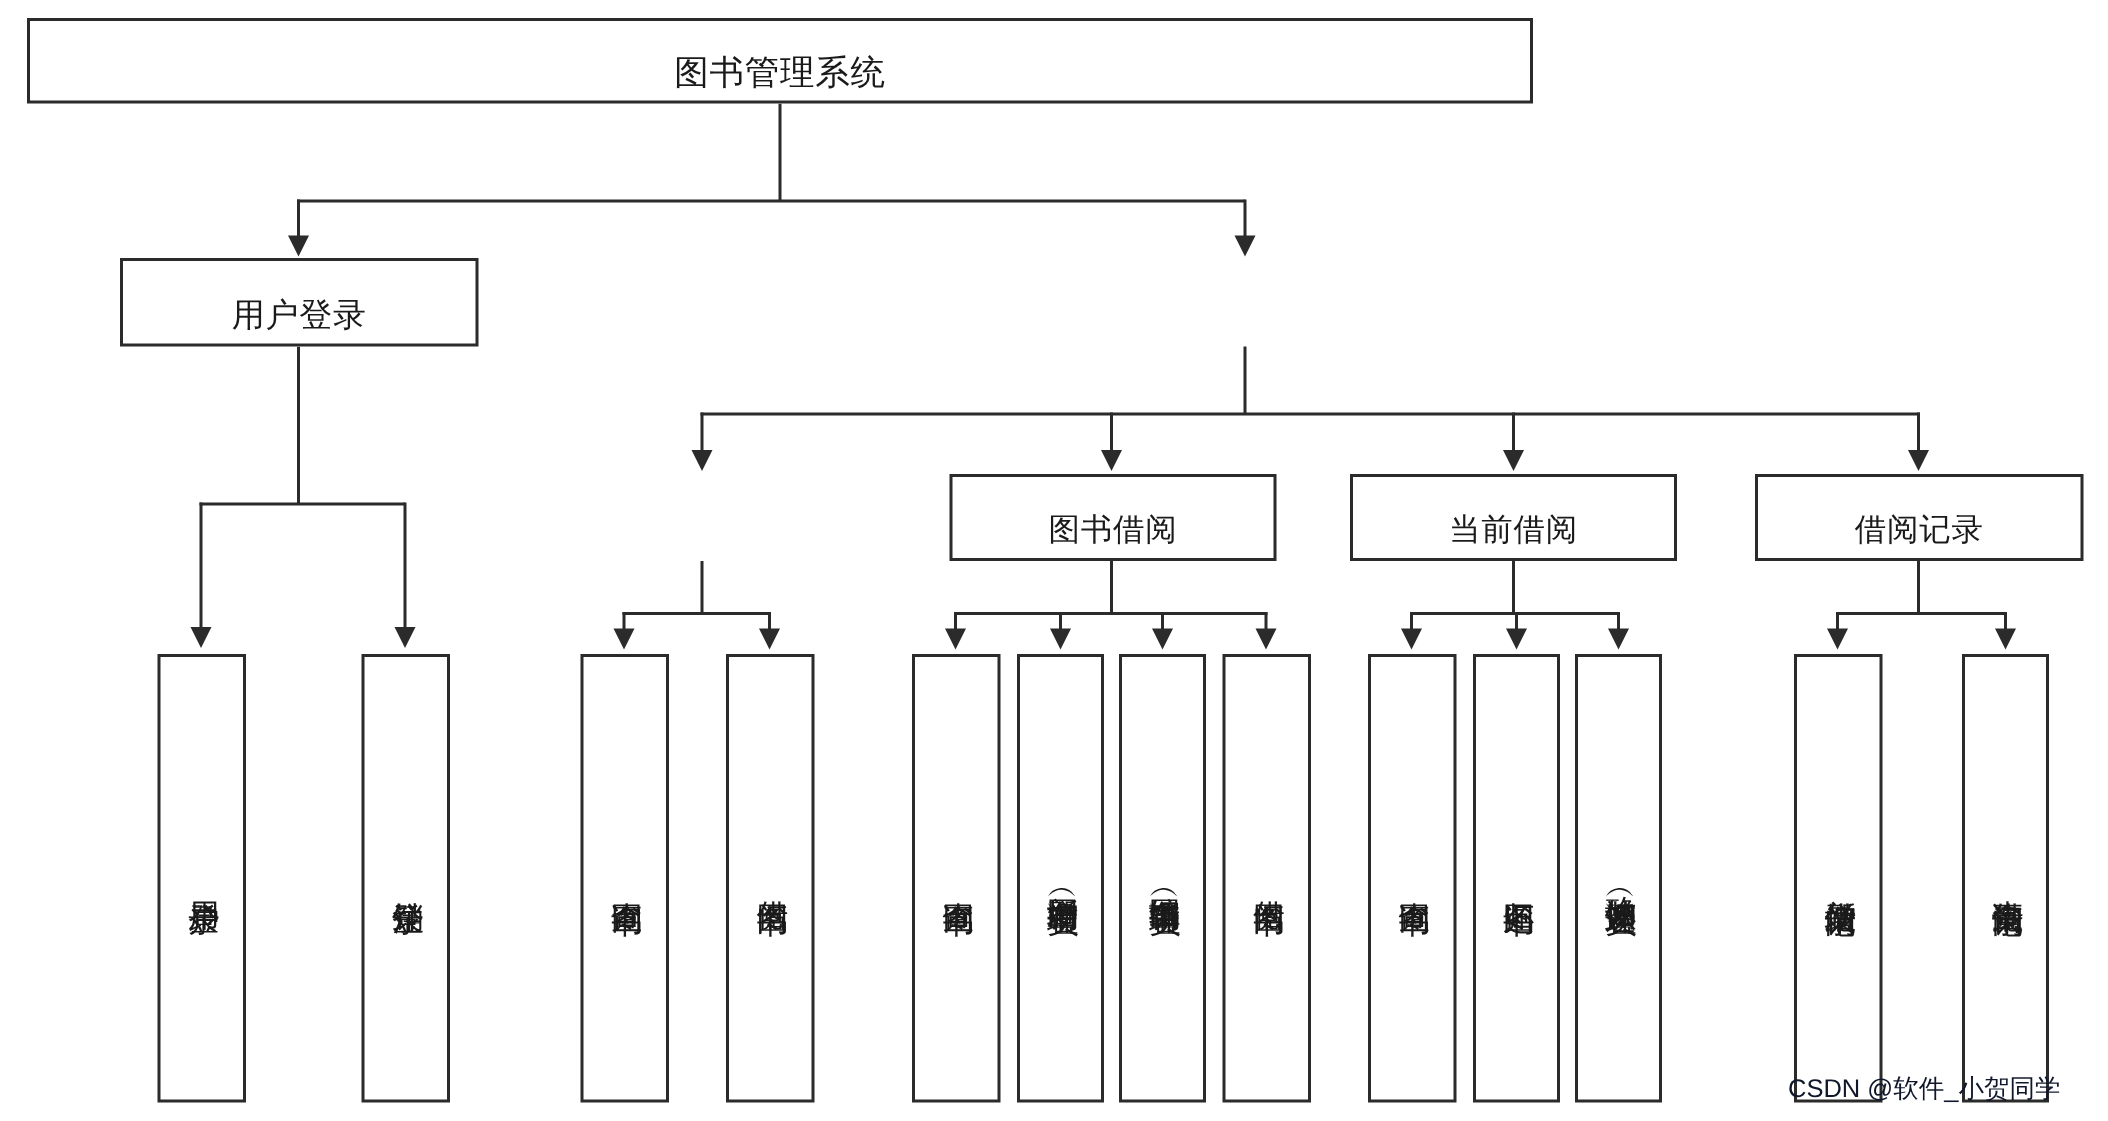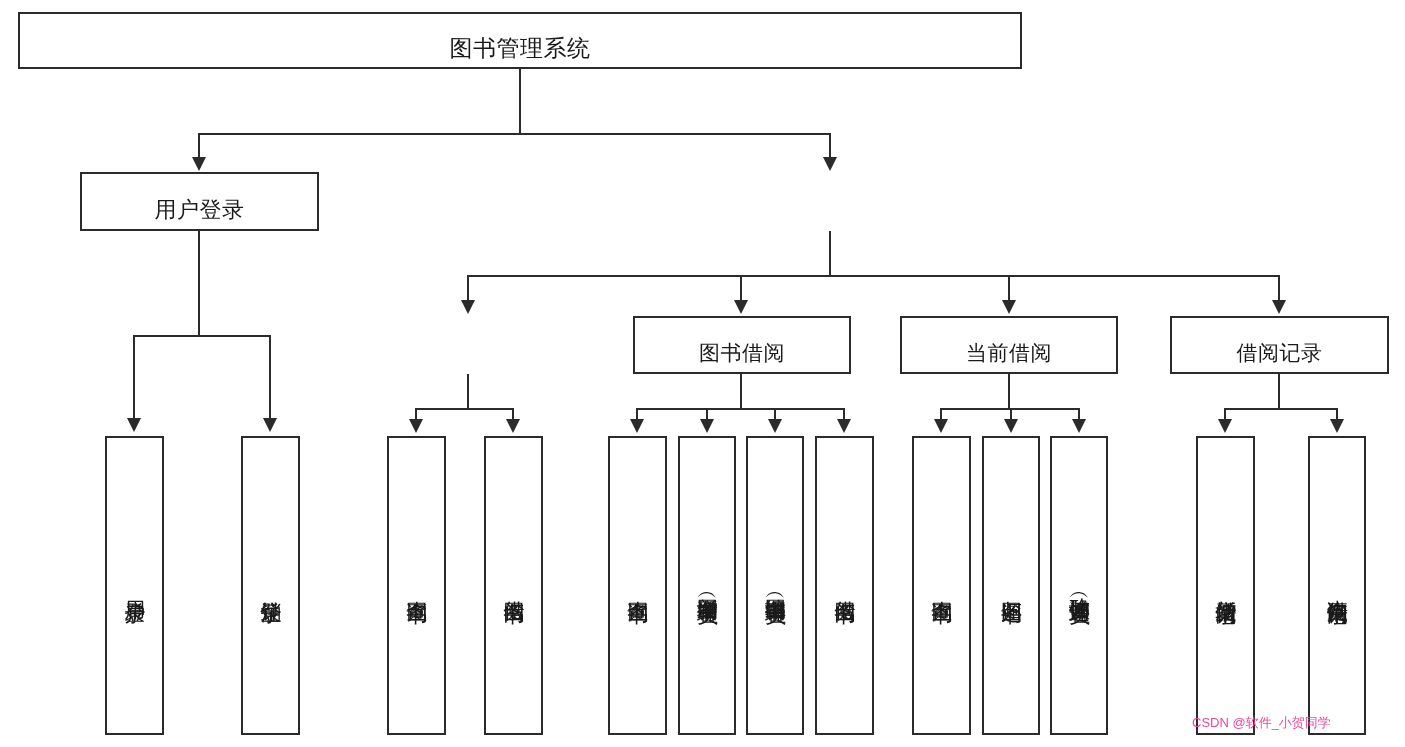--- a/index.html
+++ b/index.html
@@ -82,22 +82,22 @@
     width: 0;
     height: 0;
     border-left: 7px solid transparent;
     border-right: 7px solid transparent;
     border-top: 14px solid #2b2b2b;
   }
 
   
   .watermark {
     position: absolute;
-    font-size: 13px;
-    color: #ec4899;
+    font-size: 17px;
+    color: #0f172a;
     white-space: nowrap;
     user-select: none;
   }
 </style>
 </head>
 <body>
 
 <div id="canvas">
 
   <div class="vline" style="left:519px; top:69px; height:65px;"></div>

